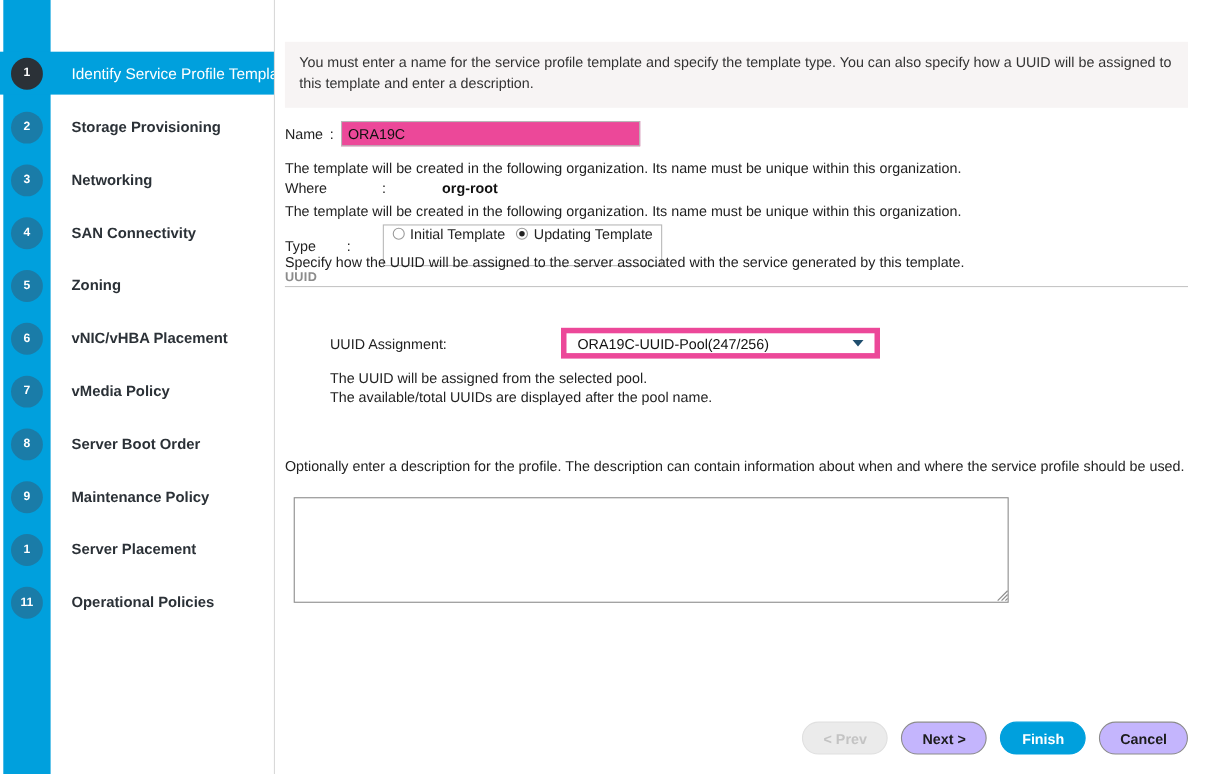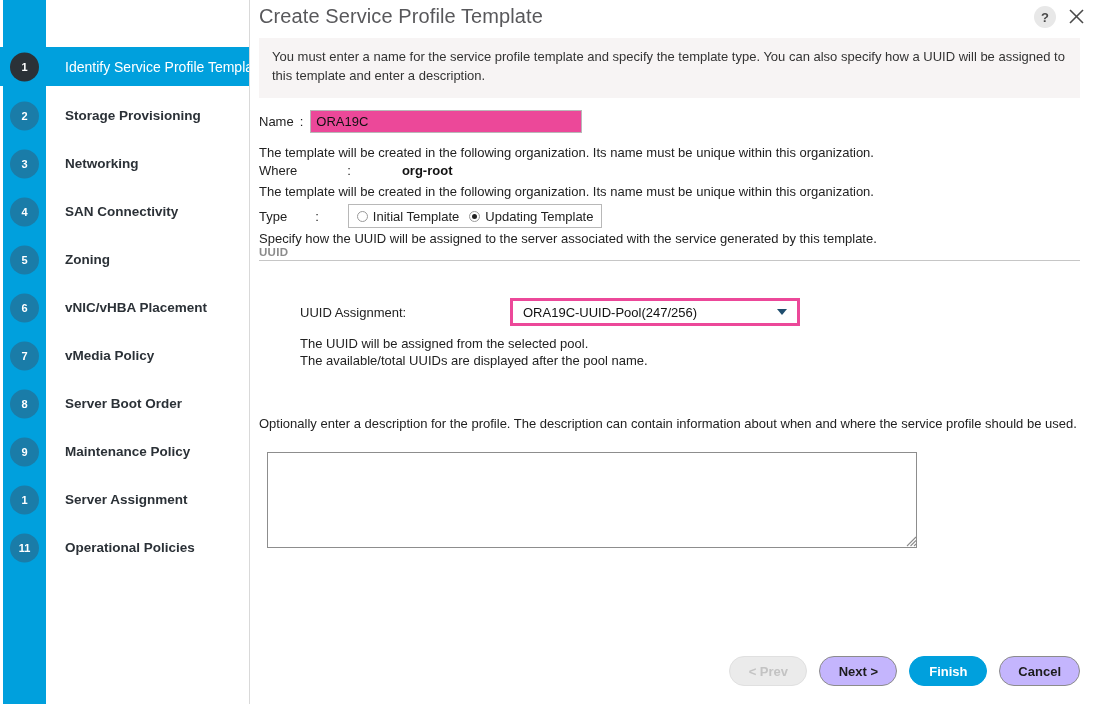--- a/index.html
+++ b/index.html
@@ -125,23 +125,23 @@
   .row-where {
     position: absolute; left: 9px; display: flex; align-items: flex-end; gap: 44px;
   }
   .where-label { font-size: 13px; color: #222222; }
   .where-val { font-size: 13px; color: #111111; font-weight: bold; }
 
   .row-type {
     position: absolute; left: 9px; display: flex; align-items: center;
   }
   .radio-group {
-    display: flex; align-items: center;
+    display: flex; align-items: flex-start;
     border: 1px solid #b8b8b8; background: #ffffff;
-    height: 24px; padding: 0 8px;
+    height: 38px; padding: 0 8px;
   }
   .radio-opt {
     display: flex; align-items: center; cursor: pointer;
     font-size: 13px; color: #222222; margin-right: 10px;
   }
   .radio-opt:last-child { margin-right: 0; }
   .radio-dot {
     width: 11px; height: 11px; border-radius: 50%;
     border: 1px solid #9a9a9a; background: #ffffff;
     margin-right: 5px; position: relative; flex: 0 0 11px;
@@ -163,21 +163,21 @@
     display: block; height: 1px; background: #c6c6c6; width: 100%;
   }
 
   .row-uuid {
     position: absolute; left: 50px; display: flex; align-items: center;
   }
   .uuid-label { font-size: 13px; color: #222222; width: 175px; }
   .select-box {
     position: relative;
     width: 290px; height: 28px;
-    border: 3px solid #ec4899; background: #ffffff;
+    border: 5px solid #ec4899; background: #ffffff;
     display: flex; align-items: center;
     padding: 0 10px; cursor: pointer;
   }
   .select-val { font-size: 13px; color: #111111; }
   .caret {
     position: absolute; right: 10px; top: 50%;
     transform: translateY(-50%);
     width: 0; height: 0;
     border-left: 5px solid transparent;
     border-right: 5px solid transparent;
@@ -272,42 +272,32 @@
         <div class="step" style="top: 384px;">
           <div class="step-badge">8</div>
           <div class="step-label">Server Boot Order</div>
         </div>
         <div class="step" style="top: 432px;">
           <div class="step-badge">9</div>
           <div class="step-label">Maintenance Policy</div>
         </div>
         <div class="step" style="top: 480px;">
           <div class="step-badge">1</div>
-          <div class="step-label">Server Assignment</div>
+          <div class="step-label">Server Placement</div>
         </div>
         <div class="step" style="top: 528px;">
           <div class="step-badge">11</div>
           <div class="step-label">Operational Policies</div>
         </div>
       </div>
     <div class="rail-divider"></div>
   </div>
 
   <div class="panel">
 
-    <div class="titlebar">
-      <div class="dlg-title">Create Service Profile Template</div>
-      <div class="help-btn">?</div>
-      <div class="close-btn">
-        <svg width="17" height="17" viewBox="0 0 17 17" aria-hidden="true">
-          <line x1="2" y1="2" x2="15" y2="15" stroke="#4a4a4a" stroke-width="1.6"></line>
-          <line x1="15" y1="2" x2="2" y2="15" stroke="#4a4a4a" stroke-width="1.6"></line>
-        </svg>
-      </div>
-    </div>
 
     <div class="info-banner">
       <p>You must enter a name for the service profile template and specify the template type. You can also specify how a UUID will be assigned to this template and enter a description.</p>
     </div>
 
     <div class="content">
 
       <div class="row-name">
         <span class="lbl">Name</span>
         <span class="colon">:</span>

